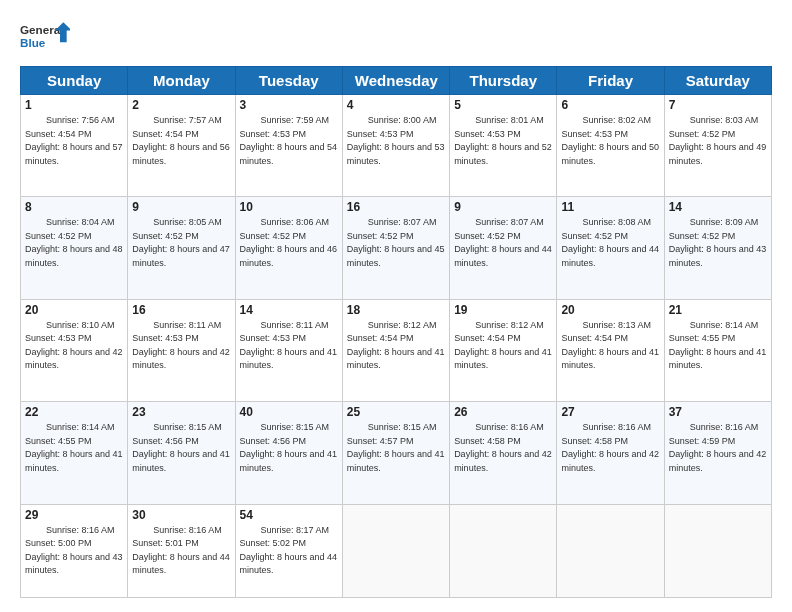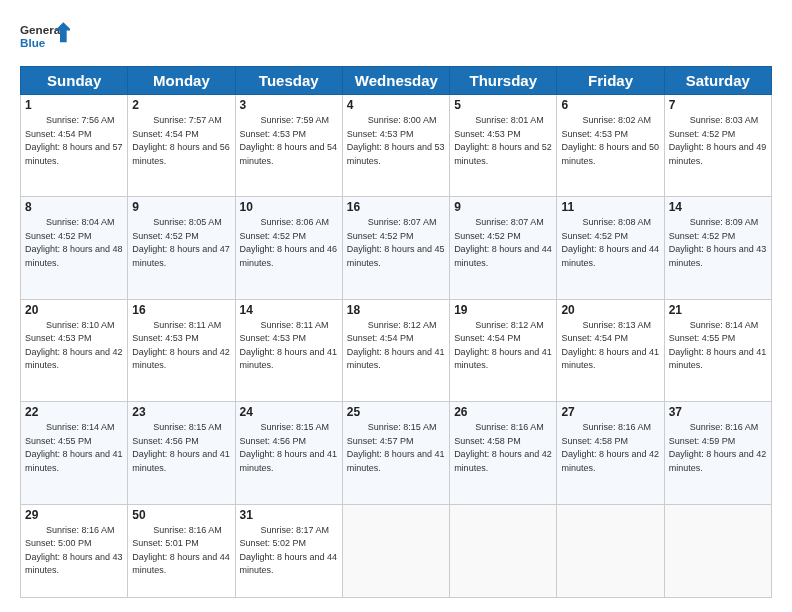--- a/index.html
+++ b/index.html
@@ -212,21 +212,21 @@
         <tr>
           <td>
         <span class="day-num">22</span>
         <span class="day-info">Sunrise: 8:14 AM<br>Sunset: 4:55 PM<br>Daylight: 8 hours and 41 minutes.</span>
       </td>
           <td>
         <span class="day-num">23</span>
         <span class="day-info">Sunrise: 8:15 AM<br>Sunset: 4:56 PM<br>Daylight: 8 hours and 41 minutes.</span>
       </td>
           <td>
-        <span class="day-num">24</span>
+        <span class="day-num">40</span>
         <span class="day-info">Sunrise: 8:15 AM<br>Sunset: 4:56 PM<br>Daylight: 8 hours and 41 minutes.</span>
       </td>
           <td>
         <span class="day-num">25</span>
         <span class="day-info">Sunrise: 8:15 AM<br>Sunset: 4:57 PM<br>Daylight: 8 hours and 41 minutes.</span>
       </td>
           <td>
         <span class="day-num">26</span>
         <span class="day-info">Sunrise: 8:16 AM<br>Sunset: 4:58 PM<br>Daylight: 8 hours and 42 minutes.</span>
       </td>
@@ -238,25 +238,25 @@
         <span class="day-num">37</span>
         <span class="day-info">Sunrise: 8:16 AM<br>Sunset: 4:59 PM<br>Daylight: 8 hours and 42 minutes.</span>
       </td>
         </tr>
         <tr class="last-row">
           <td>
         <span class="day-num">29</span>
         <span class="day-info">Sunrise: 8:16 AM<br>Sunset: 5:00 PM<br>Daylight: 8 hours and 43 minutes.</span>
       </td>
           <td>
-        <span class="day-num">50</span>
+        <span class="day-num">30</span>
         <span class="day-info">Sunrise: 8:16 AM<br>Sunset: 5:01 PM<br>Daylight: 8 hours and 44 minutes.</span>
       </td>
           <td>
-        <span class="day-num">31</span>
+        <span class="day-num">54</span>
         <span class="day-info">Sunrise: 8:17 AM<br>Sunset: 5:02 PM<br>Daylight: 8 hours and 44 minutes.</span>
       </td>
           <td class="empty-cell"></td>
           <td class="empty-cell"></td>
           <td class="empty-cell"></td>
           <td class="empty-cell"></td>
         </tr>
       </tbody>
   </table>
 </div>

